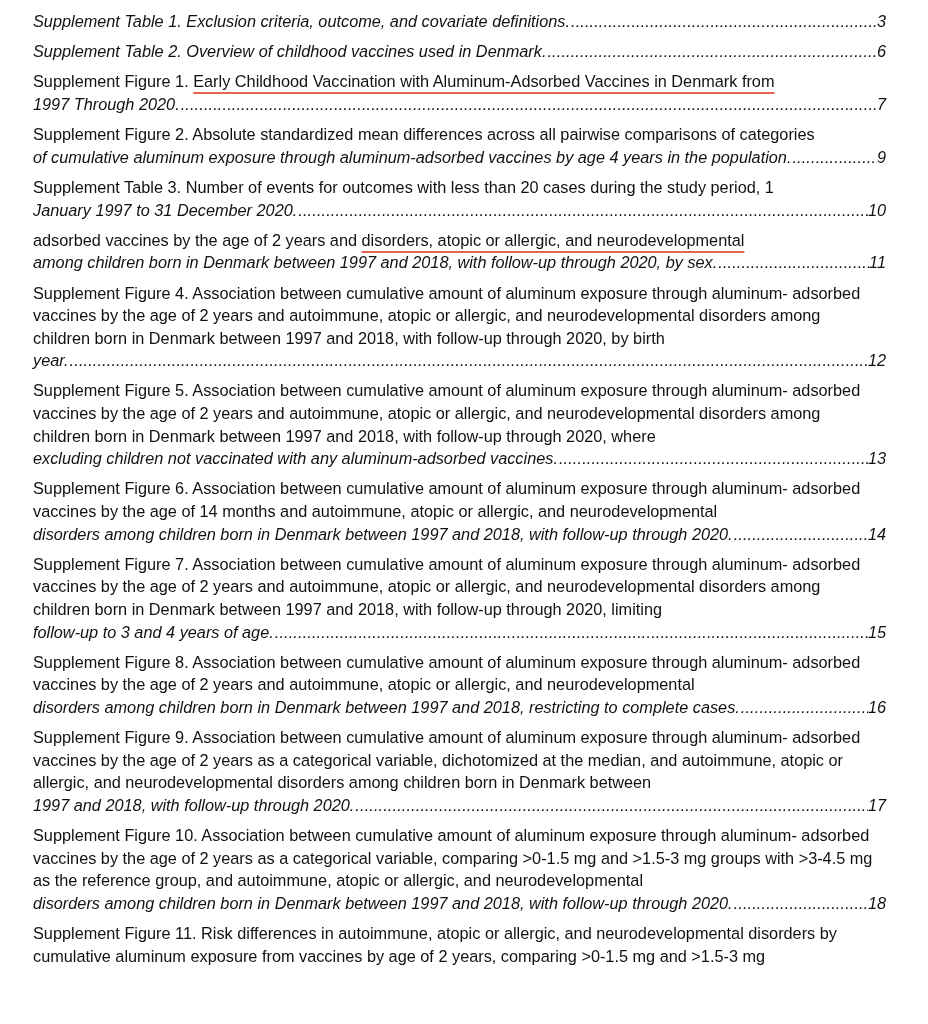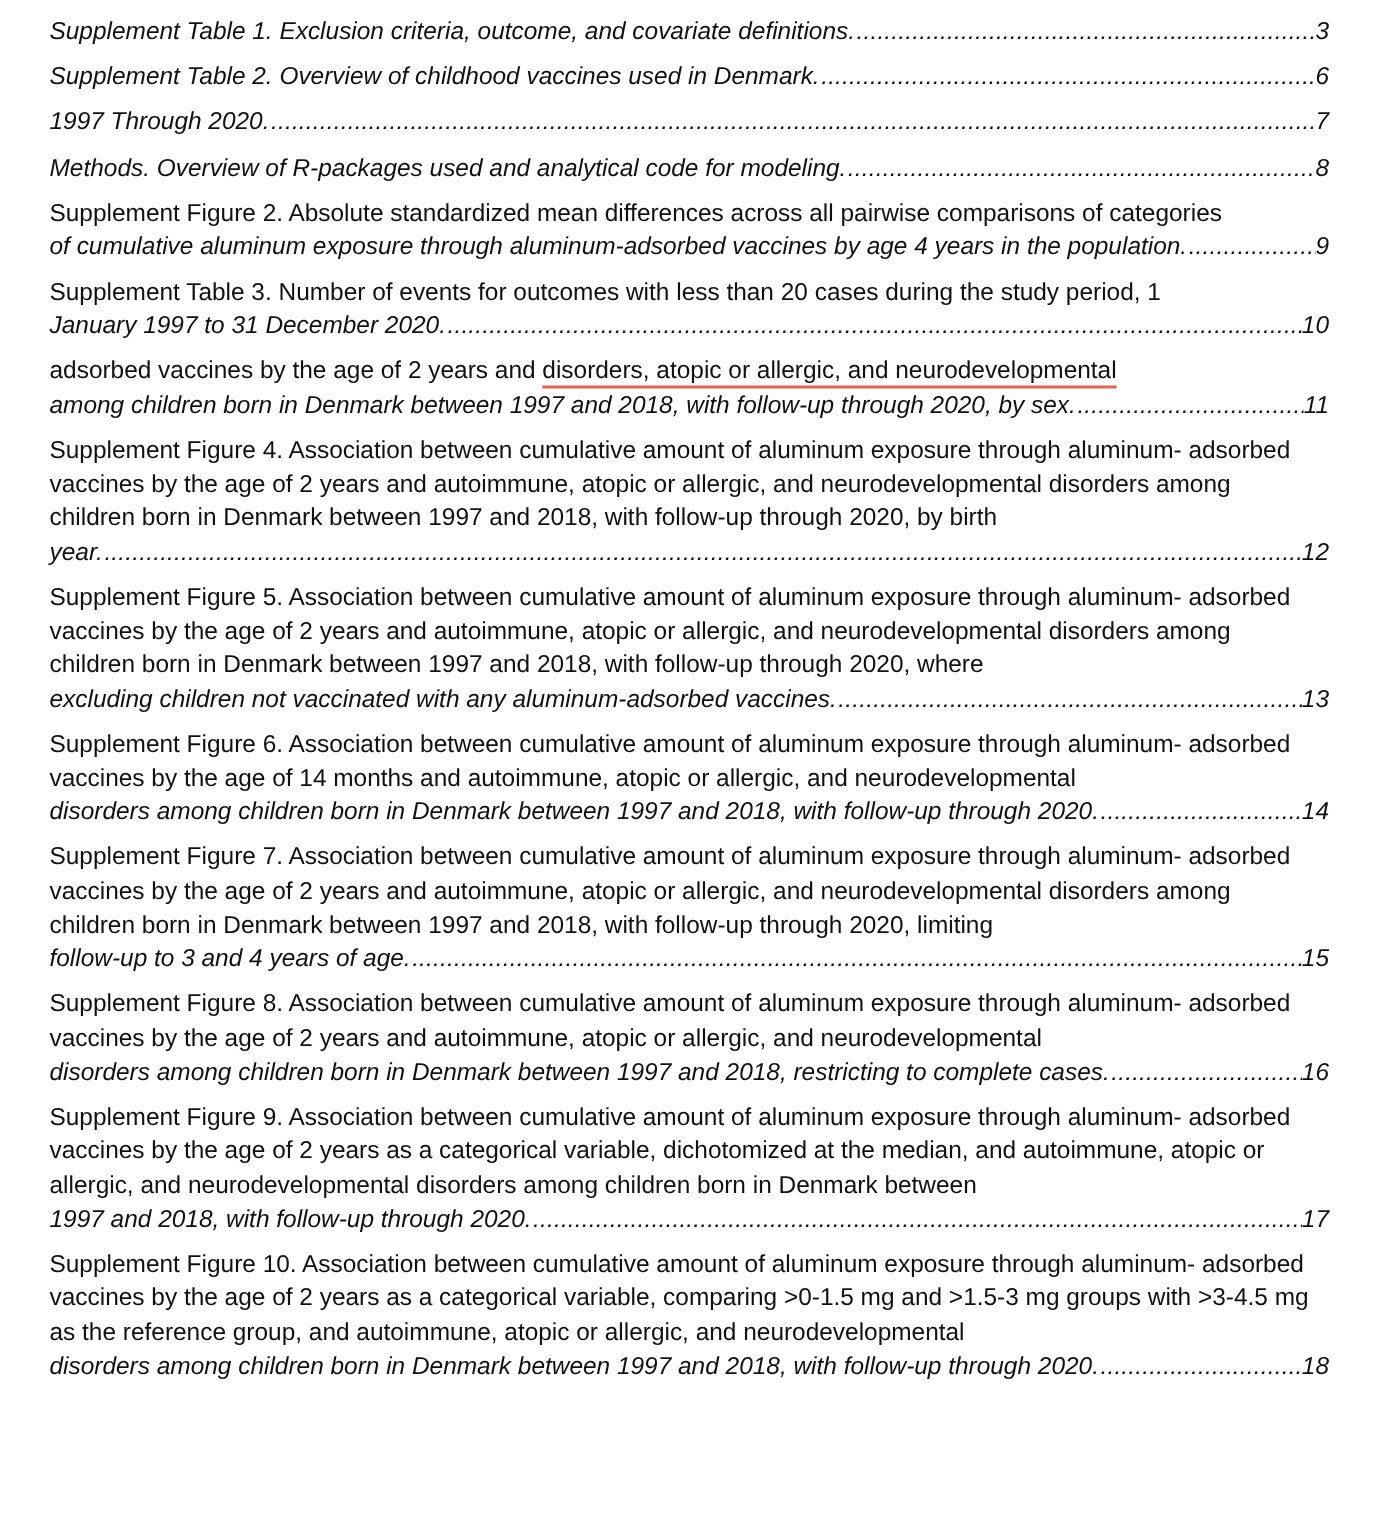--- a/index.html
+++ b/index.html
@@ -76,34 +76,28 @@
 
   <a class="toc-entry">
     <div class="toc-last-line">
       <span class="toc-last-text">Supplement Table 2. Overview of childhood vaccines used in Denmark.</span>
       <span class="toc-dots"></span>
       <span class="toc-page">6</span>
     </div>
   </a>
 
   <a class="toc-entry">
+    <div><span>Supplement Figure 1. </span><span class="hl" style="text-decoration-color: rgb(232, 99, 79);">Early Childhood Vaccination with Aluminum-Adsorbed Vaccines in Denmark from</span></div>
     <div class="toc-last-line">
       <span class="toc-last-text">1997 Through 2020.</span>
       <span class="toc-dots"></span>
       <span class="toc-page">7</span>
     </div>
   </a>
 
-  <a class="toc-entry">
-    <div class="toc-last-line">
-      <span class="toc-last-text">Methods. Overview of R-packages used and analytical code for modeling.</span>
-      <span class="toc-dots"></span>
-      <span class="toc-page">8</span>
-    </div>
-  </a>
 
   <a class="toc-entry">
     <div>Supplement Figure 2. Absolute standardized mean differences across all pairwise comparisons of categories</div>
     <div class="toc-last-line">
       <span class="toc-last-text">of cumulative aluminum exposure through aluminum-adsorbed vaccines by age 4 years in the population.</span>
       <span class="toc-dots"></span>
       <span class="toc-page">9</span>
     </div>
   </a>
 
@@ -181,14 +175,17 @@
 
   <a class="toc-entry">
     <div style="width:850px">Supplement Figure 10. Association between cumulative amount of aluminum exposure through aluminum- adsorbed vaccines by the age of 2 years as a categorical variable, comparing &gt;0-1.5 mg and &gt;1.5-3 mg groups with &gt;3-4.5 mg as the reference group, and autoimmune, atopic or allergic, and neurodevelopmental</div>
     <div class="toc-last-line">
       <span class="toc-last-text">disorders among children born in Denmark between 1997 and 2018, with follow-up through 2020.</span>
       <span class="toc-dots"></span>
       <span class="toc-page">18</span>
     </div>
   </a>
 
+  <a class="toc-entry">
+    <div style="width:855px">Supplement Figure 11. Risk differences in autoimmune, atopic or allergic, and neurodevelopmental disorders by cumulative aluminum exposure from vaccines by age of 2 years, comparing &gt;0-1.5 mg and &gt;1.5-3 mg</div>
+  </a>
 
 </div>
 
 </body></html>

